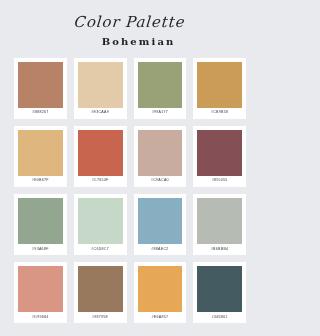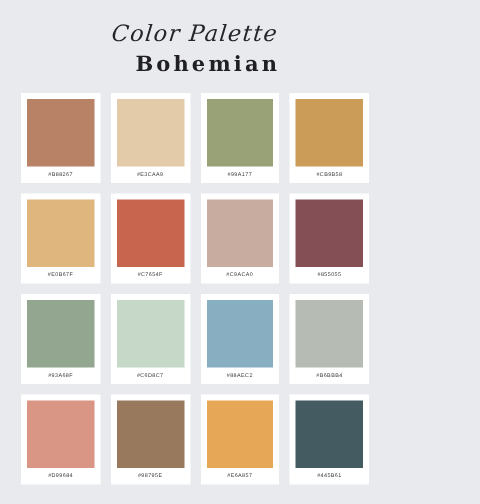--- a/index.html
+++ b/index.html
@@ -34,21 +34,21 @@
     font-style: italic;
     font-size: 15px;
     font-weight: 400;
     color: #24242a;
     letter-spacing: 0.9px;
     line-height: 1.1;
     transform: skewX(-6deg);
   }
   .title-sub {
     font-family: "DejaVu Serif", serif;
-    font-size: 14px;
+    font-size: 10px;
     font-weight: 700;
     color: #1f1f24;
     letter-spacing: 2.1px;
     margin-top: 5px;
     line-height: 1.1;
     padding-left: 17px;
   }
 
   
   .grid {

